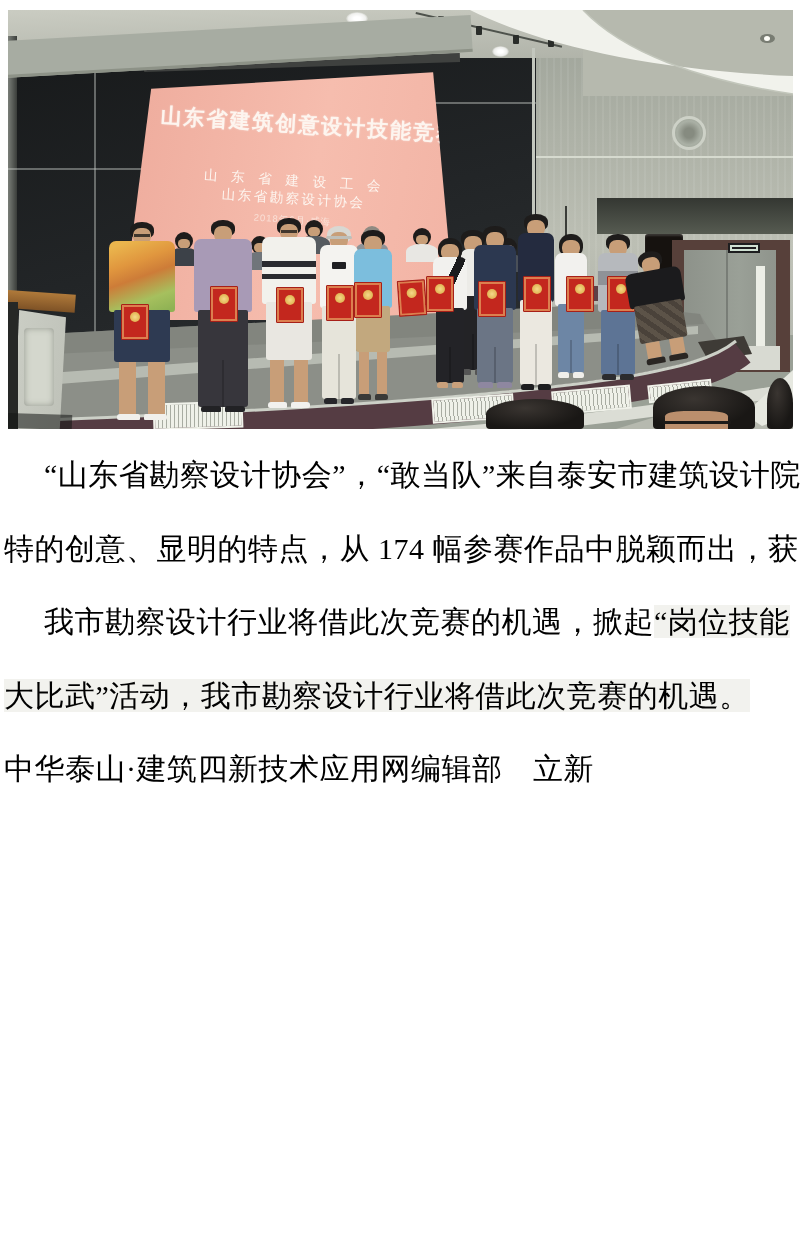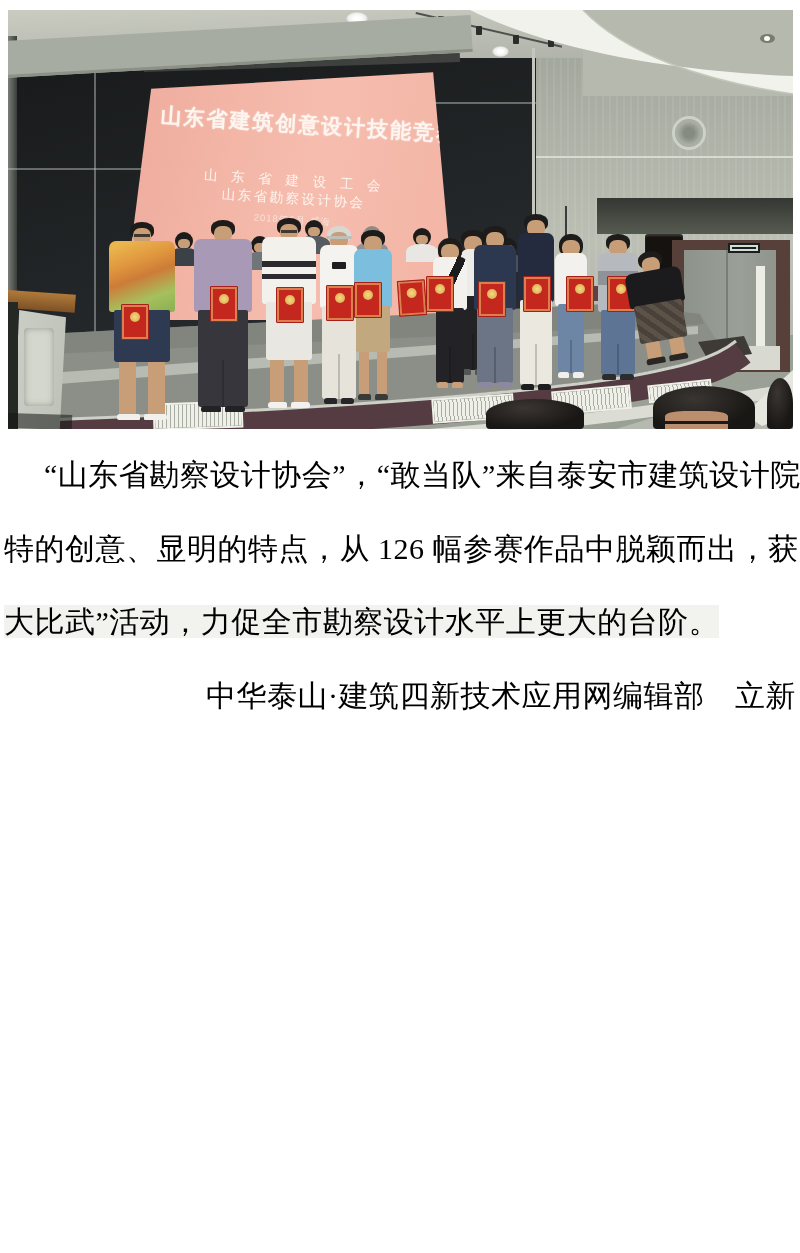--- a/index.html
+++ b/index.html
@@ -60,21 +60,21 @@
     clip-path:polygon(10% 0,100% 6%,88% 100%,0 100%);z-index:28;}
   .pod-pattern{left:16px;top:318px;width:30px;height:78px;background:#d4d7cd;border-radius:4px;
     box-shadow:inset 0 0 6px rgba(120,124,115,.7);z-index:29;}
   .pod-side{left:0;top:292px;width:10px;height:127px;background:#262826;z-index:29;}
   .pod-base{left:0;top:404px;width:64px;height:15px;background:rgba(20,22,20,.55);transform:rotate(2deg);z-index:29;}
   
   .article{position:absolute;left:0;top:438px;width:800px;color:#000;
     font-family:"Liberation Serif","DejaVu Serif",serif;font-size:30px;letter-spacing:.5px;}
   .tline{height:73.5px;line-height:73.5px;white-space:nowrap;overflow:hidden;padding-left:4px;}
   .indent{padding-left:44px;}
-  .sig{text-align:right;padding-right:4px;}
+  .sig{text-align:left;padding-right:4px;}
   .hl{background:#f2f2ee;}
 </style>
 </head>
 <body>
 
 <div class="photo">
   <div class="ly wall-right"></div>
   <div class="ly wall-dark"></div>
   <div class="ly wall-edge"></div>
   <div class="ly ceiling"></div>
@@ -329,16 +329,17 @@
 
   <div class="ly pod-wood"></div>
   <div class="ly pod-front"></div>
   <div class="ly pod-pattern"></div>
   <div class="ly pod-side"></div>
   <div class="ly pod-base"></div>
 </div>
 
 <div class="article">
   <div class="tline indent">“山东省勘察设计协会”，“敢当队”来自泰安市建筑设计院</div>
-  <div class="tline">特的创意、显明的特点，从 126 幅参赛作品中脱颖而出，获</div>
-  <div class="tline"><span class="hl">大比武”活动，力促全市勘察设计水平上更大的台阶。</span></div>
+  <div class="tline">特的创意、显明的特点，从 174 幅参赛作品中脱颖而出，获</div>
+  <div class="tline indent"><span>我市勘察设计行业将借此次竞赛的机遇，掀起</span><span class="hl">“岗位技能</span></div>
+  <div class="tline"><span class="hl">大比武”活动，我市勘察设计行业将借此次竞赛的机遇。</span></div>
   <div class="tline sig">中华泰山·建筑四新技术应用网编辑部　立新</div>
 </div>
 
 </body></html>

